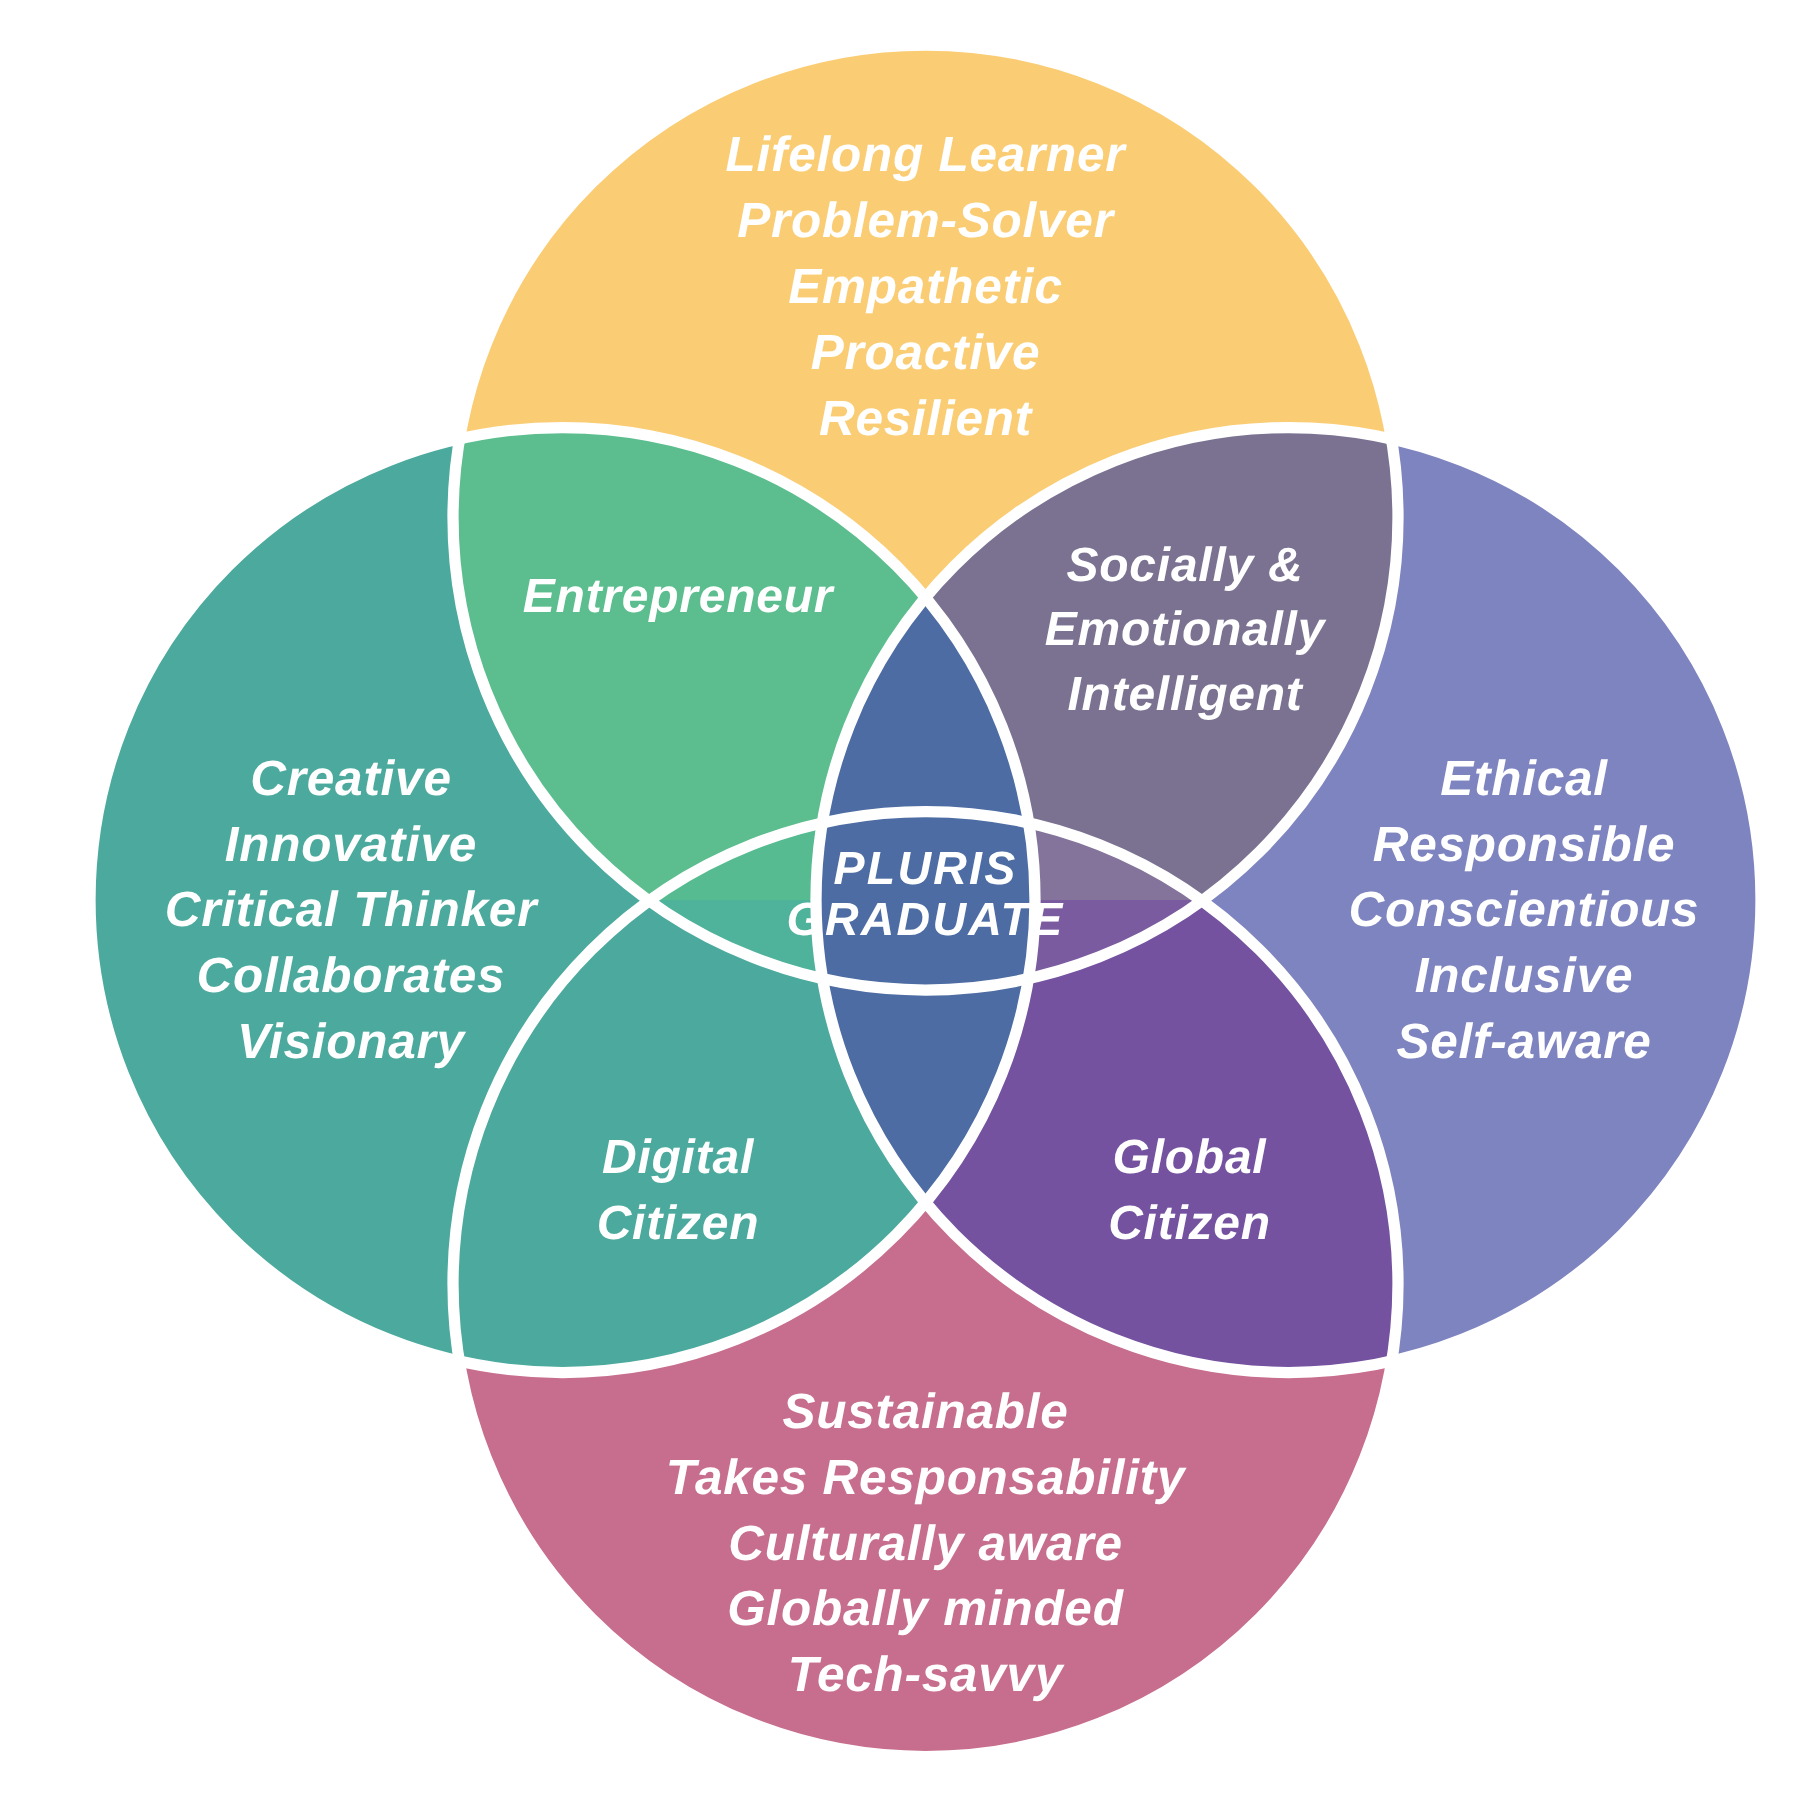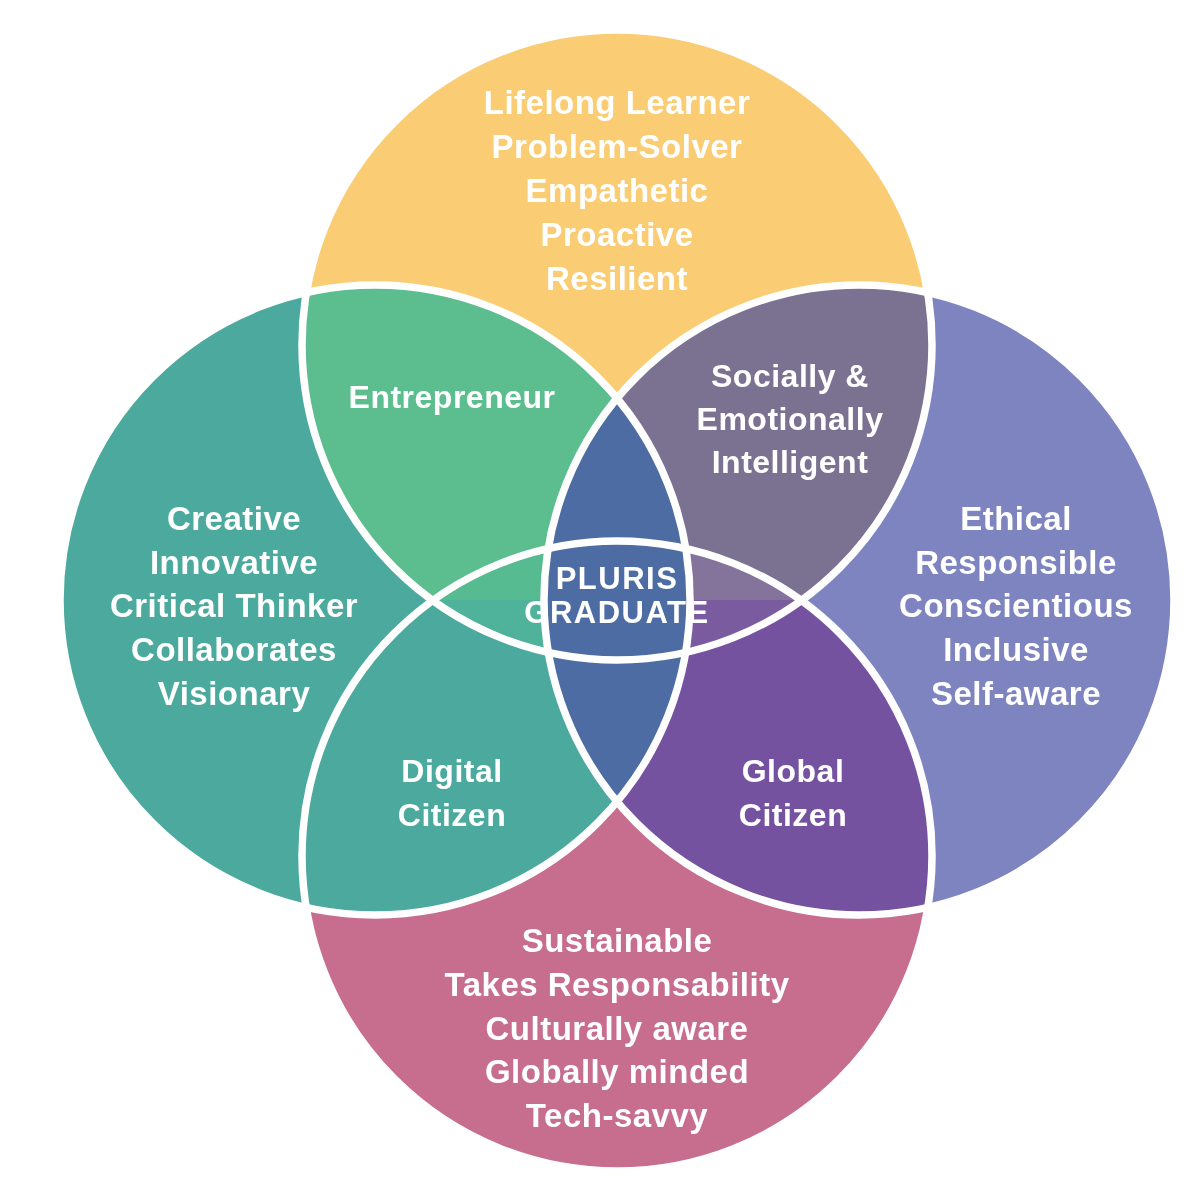--- a/index.html
+++ b/index.html
@@ -1,16 +1,16 @@
 <!DOCTYPE html>
 <html><head>
 <meta charset="utf-8">
 <style>
   html,body{margin:0;padding:0;background:#ffffff;}
-  .stage{width:1200px;height:1201px;position:relative;background:#ffffff;}
+  .stage{width:1200px;height:1201px;position:relative;background:#ffffff;font-style:italic;}
   svg{display:block;}
   text{font-family:"Liberation Sans", sans-serif;font-weight:700;text-anchor:middle;}
   .list-line{font-size:33px;letter-spacing:0.5px;}
   .petal-line{font-size:32px;letter-spacing:0.5px;}
   .center-line{font-size:31px;letter-spacing:1.5px;}
   .outline{fill:none;stroke-width:7.5;}
 </style>
 </head>
 <body>
 

